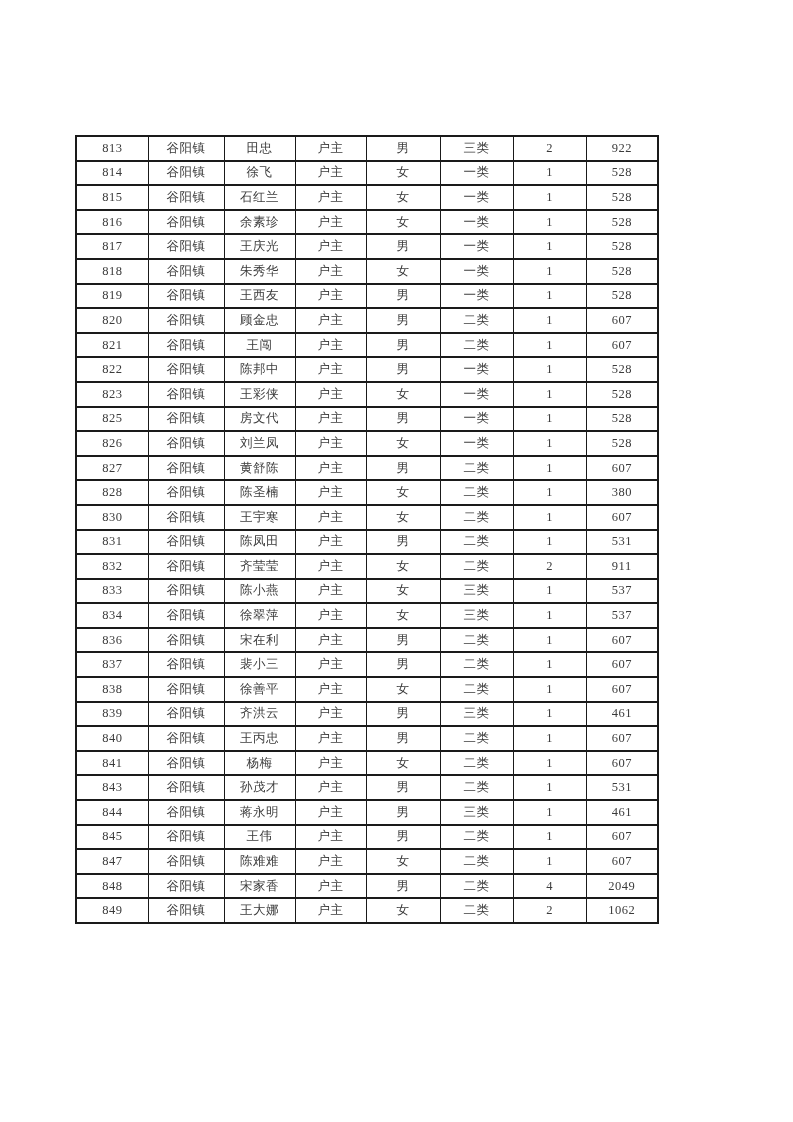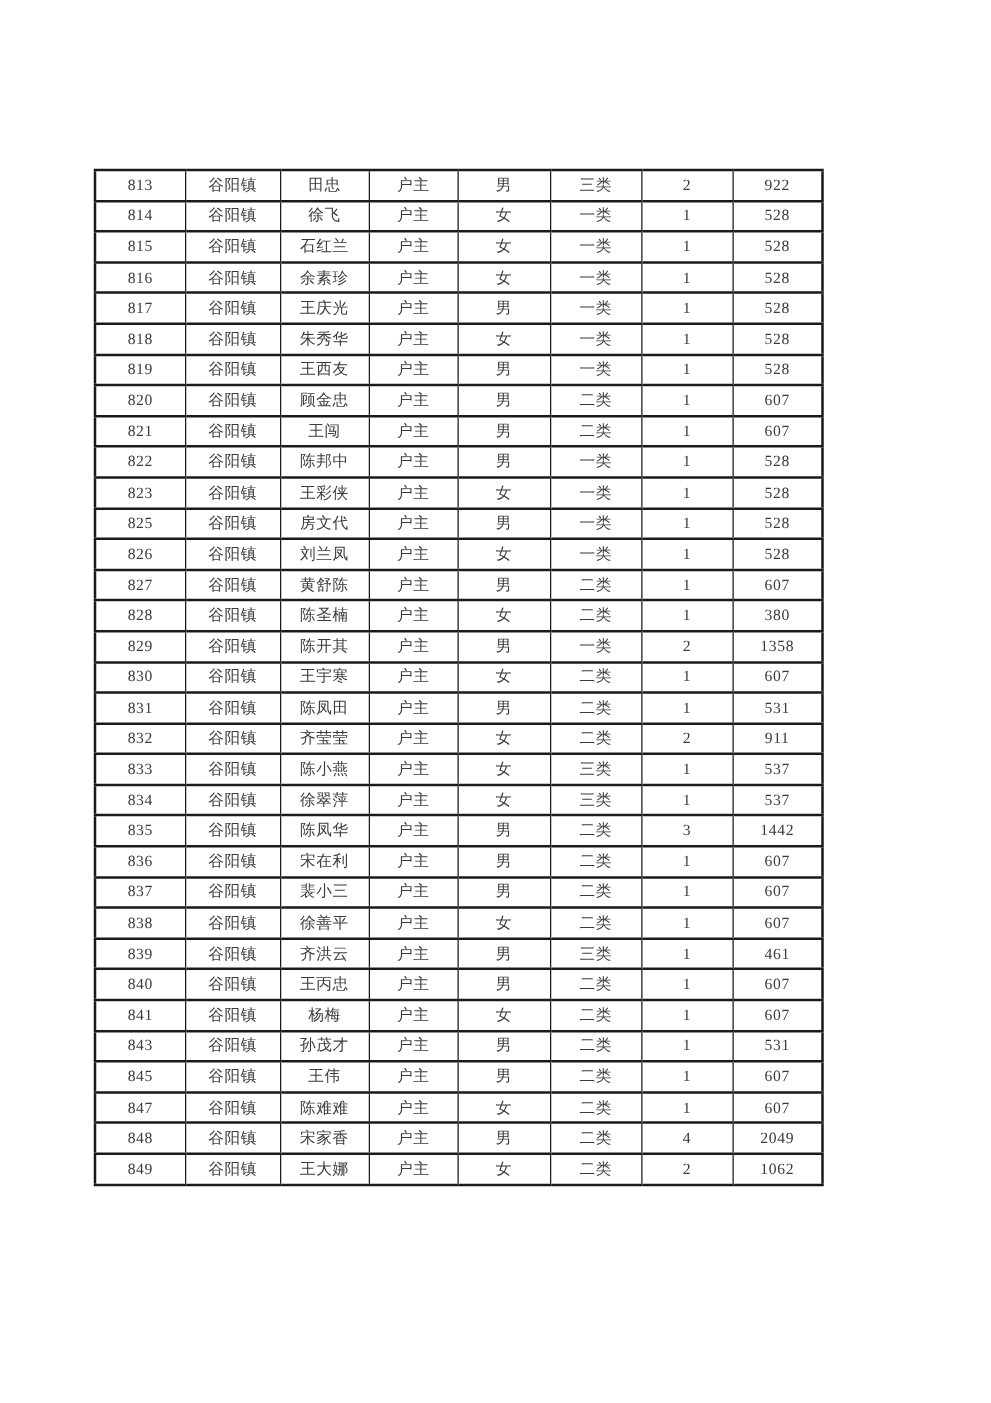--- a/index.html
+++ b/index.html
@@ -208,30 +208,20 @@
           <td>828</td>
           <td>谷阳镇</td>
           <td>陈圣楠</td>
           <td>户主</td>
           <td>女</td>
           <td>二类</td>
           <td>1</td>
           <td>380</td>
         </tr>
         <tr>
-          <td>829</td>
-          <td>谷阳镇</td>
-          <td>陈开其</td>
-          <td>户主</td>
-          <td>男</td>
-          <td>一类</td>
-          <td>2</td>
-          <td>1358</td>
-        </tr>
-        <tr>
           <td>830</td>
           <td>谷阳镇</td>
           <td>王宇寒</td>
           <td>户主</td>
           <td>女</td>
           <td>二类</td>
           <td>1</td>
           <td>607</td>
         </tr>
         <tr>
@@ -268,30 +258,20 @@
           <td>834</td>
           <td>谷阳镇</td>
           <td>徐翠萍</td>
           <td>户主</td>
           <td>女</td>
           <td>三类</td>
           <td>1</td>
           <td>537</td>
         </tr>
         <tr>
-          <td>835</td>
-          <td>谷阳镇</td>
-          <td>陈凤华</td>
-          <td>户主</td>
-          <td>男</td>
-          <td>二类</td>
-          <td>3</td>
-          <td>1442</td>
-        </tr>
-        <tr>
           <td>836</td>
           <td>谷阳镇</td>
           <td>宋在利</td>
           <td>户主</td>
           <td>男</td>
           <td>二类</td>
           <td>1</td>
           <td>607</td>
         </tr>
         <tr>
@@ -346,20 +326,30 @@
         </tr>
         <tr>
           <td>843</td>
           <td>谷阳镇</td>
           <td>孙茂才</td>
           <td>户主</td>
           <td>男</td>
           <td>二类</td>
           <td>1</td>
           <td>531</td>
+        </tr>
+        <tr>
+          <td>844</td>
+          <td>谷阳镇</td>
+          <td>蒋永明</td>
+          <td>户主</td>
+          <td>男</td>
+          <td>三类</td>
+          <td>1</td>
+          <td>461</td>
         </tr>
         <tr>
           <td>845</td>
           <td>谷阳镇</td>
           <td>王伟</td>
           <td>户主</td>
           <td>男</td>
           <td>二类</td>
           <td>1</td>
           <td>607</td>

